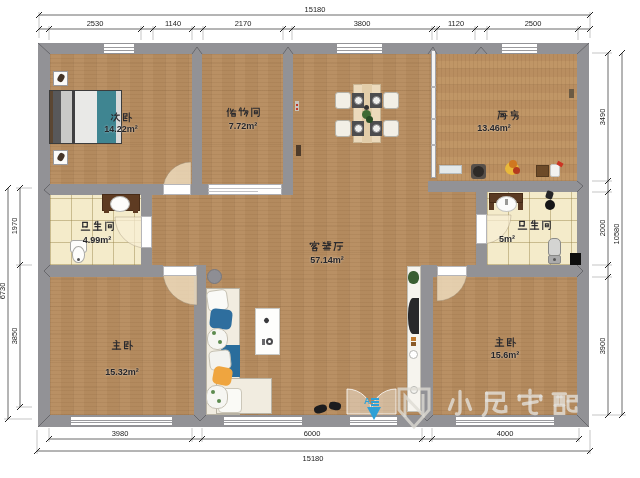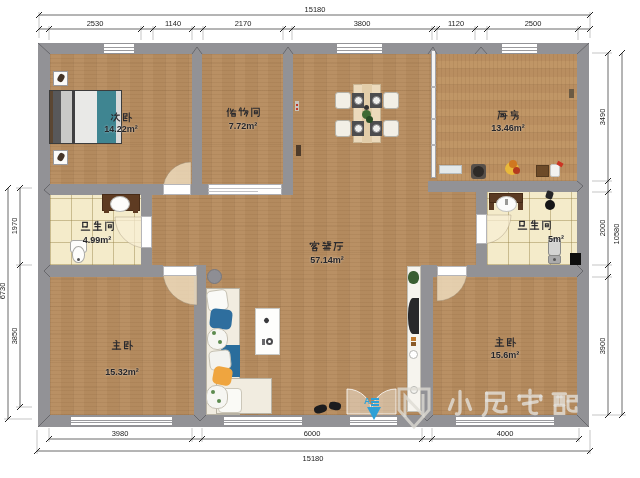--- a/index.html
+++ b/index.html
@@ -433,42 +433,42 @@
       <use href="#gchu2" transform="translate(0.0,0) scale(0.110)"></use>
       <use href="#gwu" transform="translate(12.0,0) scale(0.110)"></use>
       <use href="#gjian" transform="translate(24.0,0) scale(0.110)"></use>
     </svg>
 <div class="lbl ar" style="left:193px;top:121px;width:100px;">7.72m²</div>
 
 <svg class="abs" style="left:496.5px;top:109.5px;color:#2a2a2e;overflow:visible;" width="23" height="11" viewBox="0 0 23 11">
       <use href="#gchu1" transform="translate(0.0,0) scale(0.110)"></use>
       <use href="#gfang" transform="translate(12.0,0) scale(0.110)"></use>
     </svg>
-<div class="lbl ar" style="left:458px;top:123px;width:100px;">13.46m²</div>
+<div class="lbl ar" style="left:444px;top:123px;width:100px;">13.46m²</div>
 
 <svg class="abs" style="left:79.5px;top:220.5px;color:#2a2a2e;overflow:visible;" width="35" height="11" viewBox="0 0 35 11">
       <use href="#gwei" transform="translate(0.0,0) scale(0.110)"></use>
       <use href="#gsheng" transform="translate(12.0,0) scale(0.110)"></use>
       <use href="#gjian" transform="translate(24.0,0) scale(0.110)"></use>
     </svg>
 <div class="lbl ar" style="left:47px;top:235px;width:100px;">4.99m²</div>
 
 <svg class="abs" style="left:308.5px;top:240.5px;color:#2a2a2e;overflow:visible;" width="35" height="11" viewBox="0 0 35 11">
       <use href="#gke" transform="translate(0.0,0) scale(0.110)"></use>
       <use href="#gcan" transform="translate(12.0,0) scale(0.110)"></use>
       <use href="#gting" transform="translate(24.0,0) scale(0.110)"></use>
     </svg>
 <div class="lbl ar" style="left:277px;top:255px;width:100px;">57.14m²</div>
 
 <svg class="abs" style="left:516.5px;top:219.5px;color:#2a2a2e;overflow:visible;" width="35" height="11" viewBox="0 0 35 11">
       <use href="#gwei" transform="translate(0.0,0) scale(0.110)"></use>
       <use href="#gsheng" transform="translate(12.0,0) scale(0.110)"></use>
       <use href="#gjian" transform="translate(24.0,0) scale(0.110)"></use>
     </svg>
-<div class="lbl ar" style="left:506px;top:234px;width:100px;">5m²</div>
+<div class="lbl ar" style="left:457px;top:234px;width:100px;">5m²</div>
 
 <svg class="abs" style="left:110.5px;top:339.5px;color:#2a2a2e;overflow:visible;" width="23" height="11" viewBox="0 0 23 11">
       <use href="#gzhu" transform="translate(0.0,0) scale(0.110)"></use>
       <use href="#gwo" transform="translate(12.0,0) scale(0.110)"></use>
     </svg>
 <div class="lbl ar" style="left:72px;top:367px;width:100px;">15.32m²</div>
 
 <svg class="abs" style="left:493.5px;top:336.5px;color:#2a2a2e;overflow:visible;" width="23" height="11" viewBox="0 0 23 11">
       <use href="#gzhu" transform="translate(0.0,0) scale(0.110)"></use>
       <use href="#gwo" transform="translate(12.0,0) scale(0.110)"></use>

